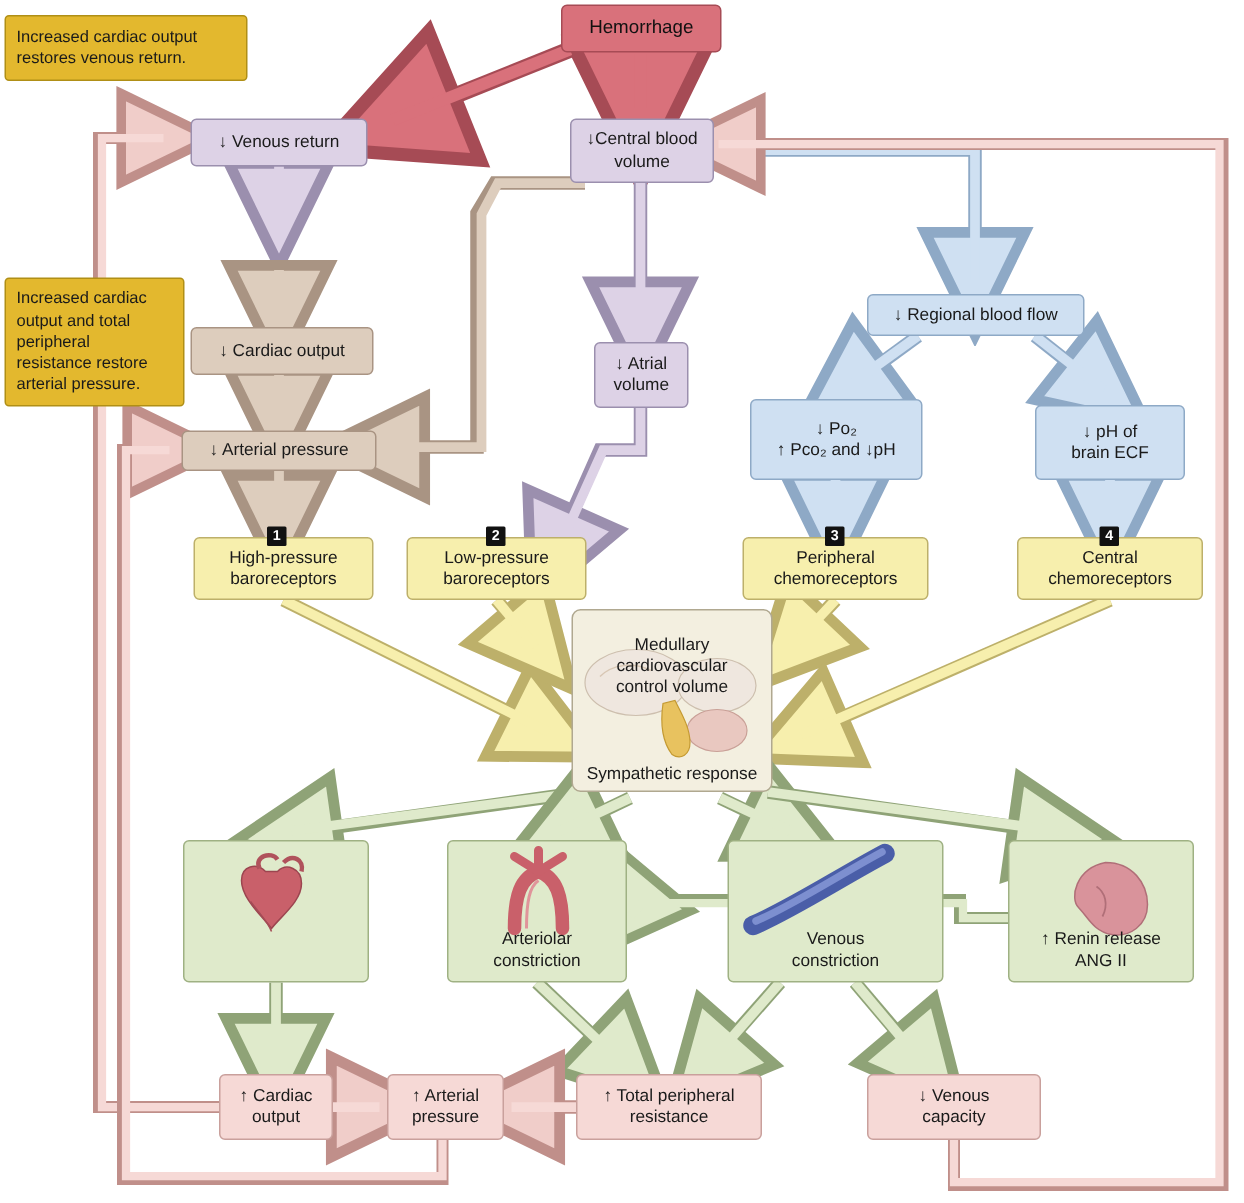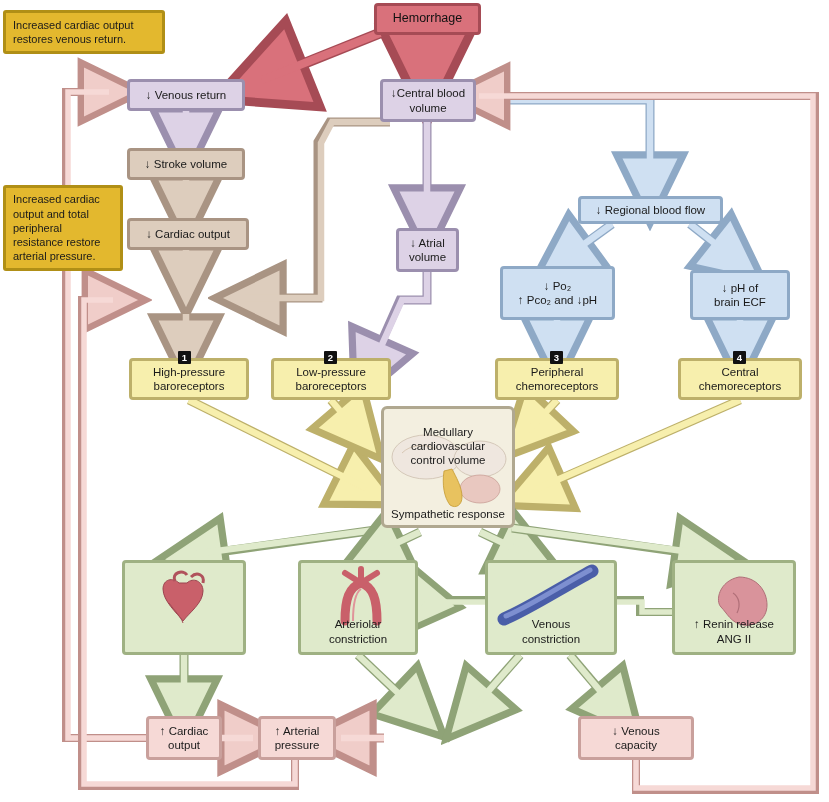--- a/index.html
+++ b/index.html
@@ -10,21 +10,21 @@
     font-size:11.5px;
     color:#1a1a1a;
     position:relative;
     overflow:hidden;
   }
   #stage{position:absolute;left:0;top:0;width:829px;height:802px;}
   svg#wires{position:absolute;left:0;top:0;width:829px;height:802px;}
   .node{
     position:absolute;
     box-sizing:border-box;
-    border:3px solid #8b5cf6;
+    border:1px solid #8b5cf6;
     border-radius:4px;
     display:flex;
     align-items:center;
     justify-content:center;
     text-align:center;
     line-height:1.22;
     padding:3px 5px;
     white-space:pre-line;
   }
   .purple{background:#ddd2e6;border-color:#9b8fae;}
@@ -179,24 +179,24 @@
 resistance restore
 arterial pressure.</div>
 
   <div class="node red" style="left:374px;top:3px;width:107px;height:32px;font-size:12.5px;">Hemorrhage</div>
 
   <div class="node purple" style="left:127px;top:79px;width:118px;height:32px;">↓ Venous return</div>
 
   <div class="node purple" style="left:380px;top:79px;width:96px;height:43px;">↓Central blood
 volume</div>
 
-  <div class="node tan" style="left:127px;top:148px;width:118px;height:32px;">↓ Stroke volume</div>
 
   <div class="node tan" style="left:127px;top:218px;width:122px;height:32px;">↓ Cardiac output</div>
 
+  <div class="node tan" style="left:121px;top:287px;width:130px;height:27px;">↓ Arterial pressure</div>
 
   <div class="node purple" style="left:396px;top:228px;width:63px;height:44px;">↓ Atrial
 volume</div>
 
   <div class="node blue" style="left:578px;top:196px;width:145px;height:28px;">↓ Regional blood flow</div>
 
   <div class="node blue" style="left:500px;top:266px;width:115px;height:54px;">↓ Po₂
 ↑ Pco₂ and ↓pH</div>
 
   <div class="node blue" style="left:690px;top:270px;width:100px;height:50px;">↓ pH of
@@ -244,21 +244,21 @@
   <div class="node green" style="left:298px;top:560px;width:120px;height:95px;display:block;padding:0;">
     <svg viewBox="0 0 120 95" style="position:absolute;left:0;top:0;width:120px;height:95px;">
       <path d="M44,58 C44,36 48,24 60,20 C72,24 76,36 76,58" fill="none" stroke="#c9606a" stroke-width="9" stroke-linecap="round"></path>
       <path d="M60,20 L44,10 M60,20 L76,10 M60,20 L60,6" fill="none" stroke="#c9606a" stroke-width="6" stroke-linecap="round"></path>
       <path d="M52,58 C52,40 54,30 60,26" fill="none" stroke="#e0949a" stroke-width="2"></path>
     </svg>
     <div class="lbl" style="left:0;right:0;bottom:6px;white-space:pre-line;line-height:1.25;">Arteriolar
 constriction</div>
   </div>
 
-  <div class="node green" style="left:485px;top:560px;width:132px;height:95px;display:block;padding:0;">
+  <div class="node green" style="left:485px;top:560px;width:144px;height:95px;display:block;padding:0;">
     <svg viewBox="0 0 120 95" style="position:absolute;left:0;top:0;width:120px;height:95px;">
       <path d="M16,56 C40,46 74,24 104,8" fill="none" stroke="#4a5ea8" stroke-width="13" stroke-linecap="round"></path>
       <path d="M18,53 C42,43 74,22 102,7" fill="none" stroke="#7d8fd0" stroke-width="5" stroke-linecap="round"></path>
     </svg>
     <div class="lbl" style="left:0;right:0;bottom:6px;white-space:pre-line;line-height:1.25;">Venous
 constriction</div>
   </div>
 
   <div class="node green" style="left:672px;top:560px;width:124px;height:95px;display:block;padding:0;">
     <svg viewBox="0 0 124 95" style="position:absolute;left:0;top:0;width:124px;height:95px;">
@@ -268,17 +268,19 @@
     <div class="lbl" style="left:0;right:0;bottom:6px;white-space:pre-line;line-height:1.25;text-align:center;">↑ Renin release
   ANG II</div>
   </div>
 
   <div class="node pink" style="left:146px;top:716px;width:76px;height:44px;">↑ Cardiac
 output</div>
 
   <div class="node pink" style="left:258px;top:716px;width:78px;height:44px;">↑ Arterial
 pressure</div>
 
+  <div class="node pink" style="left:384px;top:716px;width:124px;height:44px;">↑ Total peripheral
+resistance</div>
 
   <div class="node pink" style="left:578px;top:716px;width:116px;height:44px;">↓ Venous
 capacity</div>
 
 </div>
 
 </body></html>

